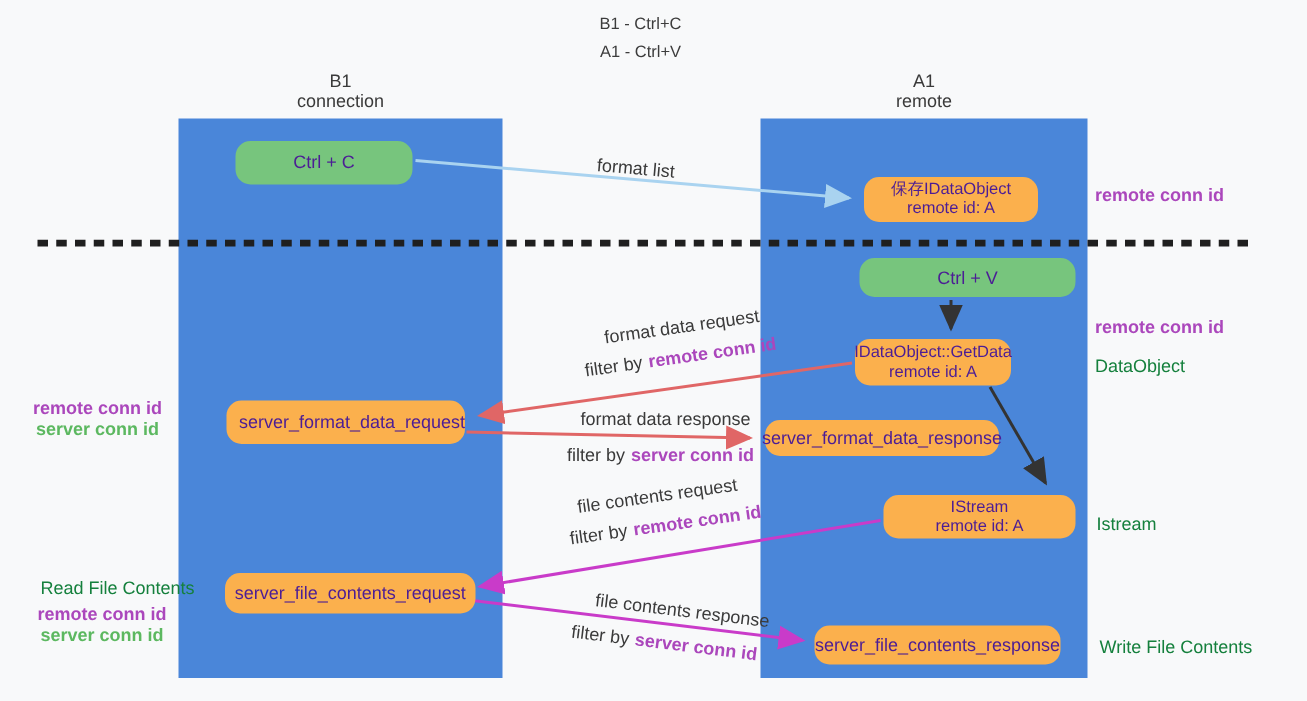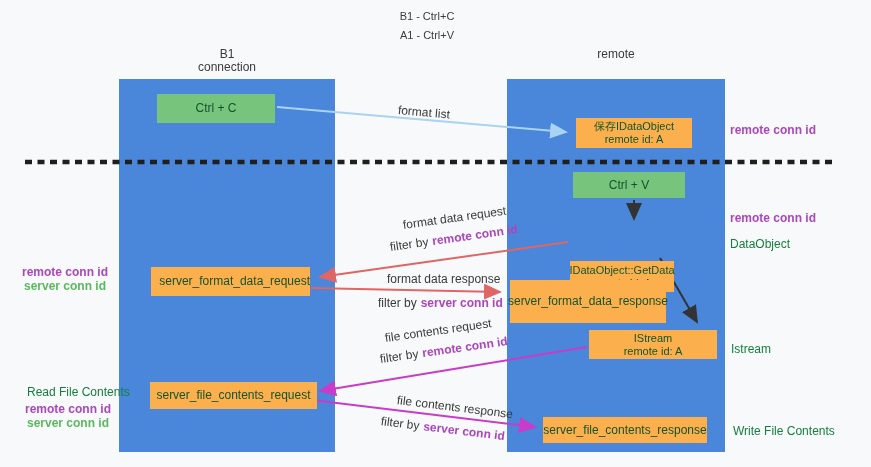--- a/index.html
+++ b/index.html
@@ -38,24 +38,25 @@
     background: #4a86d9;
   }
   .lane.left { left: 119px; width: 216px; }
   .lane.right { left: 507px; width: 218px; }
   .node {
     position: absolute;
     display: flex;
     flex-direction: column;
     align-items: center;
     justify-content: center;
-    color: #14532d;
+    color: #4c1d95;
     font-size: 12px;
     text-align: center;
     line-height: 13px;
+    border-radius: 10px;
   }
   .node.green { background: #77c57d; }
   .node.orange { background: #fbb04d; }
   .node .l2 { font-size: 11px; }
   .node.two { font-size: 11px; line-height: 13px; }
   svg.overlay {
     position: absolute;
     left: 0; top: 0;
     width: 871px; height: 467px;
     pointer-events: none;
@@ -94,20 +95,21 @@
   <div class="title">
     <div>B1 - Ctrl+C</div>
     <div>A1 - Ctrl+V</div>
   </div>
 
   <div class="lane-header left">
     <div>B1</div>
     <div>connection</div>
   </div>
   <div class="lane-header right">
+    <div>A1</div>
     <div>remote</div>
   </div>
 
   <div class="lane left"></div>
   <div class="lane right"></div>
 
   <svg class="overlay">
     <defs>
       <marker id="arr-blue" markerWidth="9" markerHeight="8" refX="8" refY="4" orient="auto">
         <path d="M0,0 L9,4 L0,8 z" fill="#a9d3f0"></path>
@@ -134,34 +136,34 @@
 
   <div class="node green" style="left:157px; top:94px; width:118px; height:29px;">
     <div>Ctrl + C</div>
   </div>
 
   <div class="node orange two" style="left:576px; top:118px; width:116px; height:30px;">
     <div>保存IDataObject</div>
     <div class="l2">remote id: A</div>
   </div>
 
-  <div class="node green" style="left:573px; top:172px; width:112px; height:26px;">
+  <div class="node green" style="left:573px; top:172px; width:144px; height:26px;">
     <div>Ctrl + V</div>
   </div>
 
-  <div class="node orange two" style="left:570px; top:226px; width:104px; height:31px;margin-top:35px;">
+  <div class="node orange two" style="left:570px; top:226px; width:104px; height:31px;">
     <div>IDataObject::GetData</div>
     <div class="l2">remote id: A</div>
   </div>
 
   <div class="node orange" style="left:151px; top:267px; width:159px; height:29px;align-items:flex-end;">
     <div>server_format_data_request</div>
   </div>
 
-  <div class="node orange" style="left:510px; top:280px; width:156px; height:43px;">
+  <div class="node orange" style="left:510px; top:280px; width:156px; height:24px;">
     <div>server_format_data_response</div>
   </div>
 
   <div class="node orange two" style="left:589px; top:330px; width:128px; height:29px;">
     <div>IStream</div>
     <div class="l2">remote id: A</div>
   </div>
 
   <div class="node orange" style="left:150px; top:382px; width:167px; height:27px;text-align:right;">
     <div>server_file_contents_request</div>

